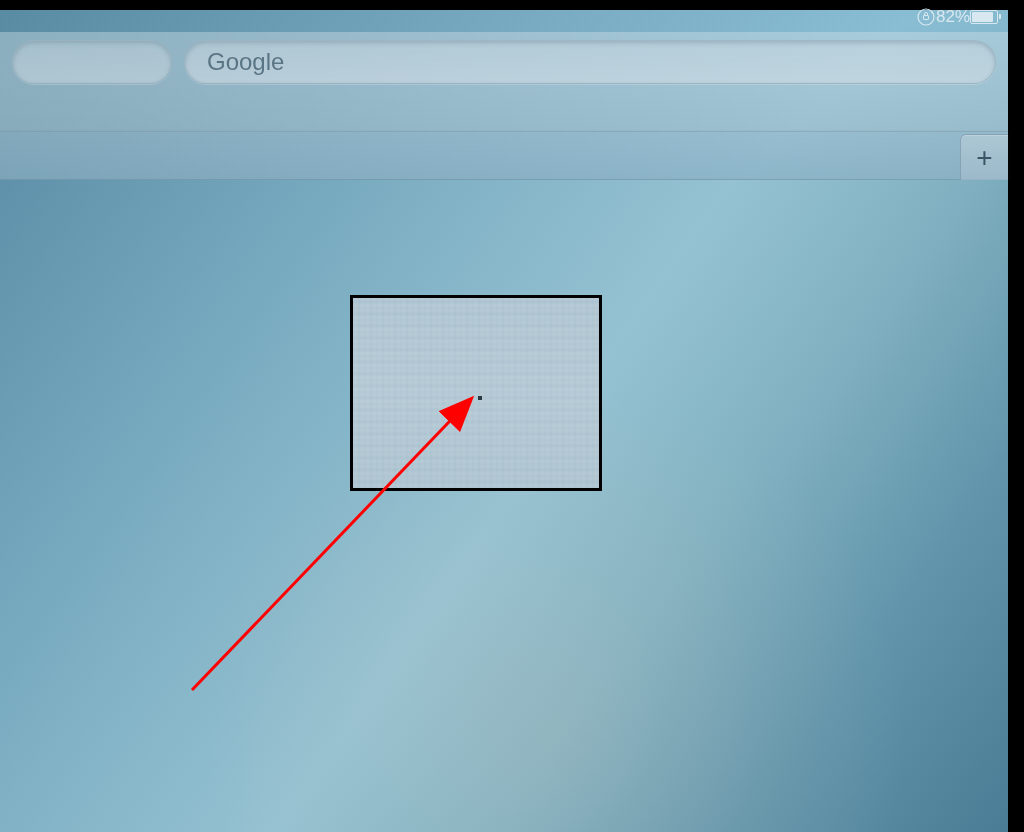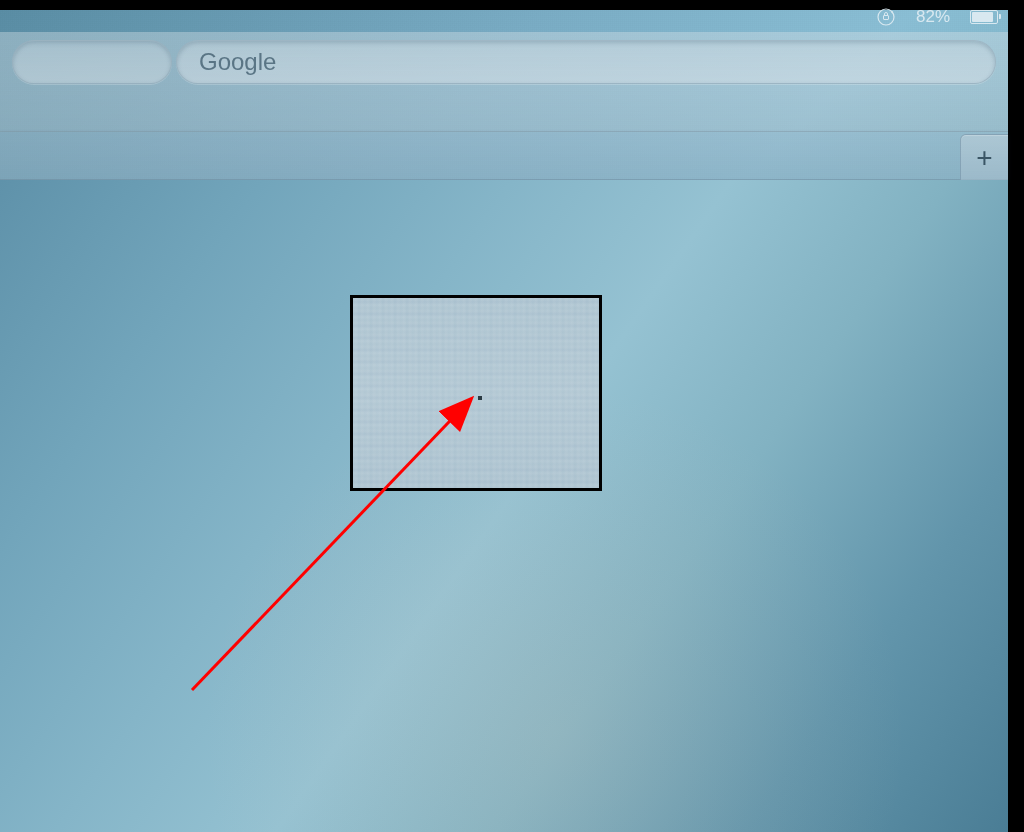--- a/index.html
+++ b/index.html
@@ -31,21 +31,21 @@
         linear-gradient(135deg, #5a8da5 0%, #6a9db5 15%, #7aadc5 30%, #8abfd5 50%, #7ab0c2 70%, #5a8da5 85%, #3a6d85 100%);
     }
     
     .status-bar {
       position: absolute;
       top: -6px;
       right: 10px;
       height: 26px;
       display: flex;
       align-items: center;
-      gap: 20px;
+      gap: 0;
       color: #d8e8f0;
       font-size: 18px;
       font-weight: 400;
       z-index: 100;
     }
     
     .status-bar .rotation-lock-icon {
       width: 20px;
       height: 20px;
       display: flex;
@@ -91,21 +91,21 @@
       position: absolute;
       top: 22px;
       left: 0;
       width: 100%;
       height: 100px;
       background: linear-gradient(180deg, rgba(215,225,230,0.4) 0%, rgba(195,210,218,0.45) 50%, rgba(175,195,205,0.5) 100%);
       border-bottom: 1px solid rgba(120,145,160,0.5);
       display: flex;
       align-items: flex-start;
       padding: 8px 12px;
-      gap: 4px;
+      gap: 12px;
     }
     
     .url-field {
       width: 160px;
       height: 44px;
       background: linear-gradient(180deg, rgba(190,208,218,0.5) 0%, rgba(205,218,225,0.55) 100%);
       border: 1px solid rgba(140,165,180,0.6);
       border-radius: 22px;
       box-shadow: inset 0 2px 4px rgba(60,90,110,0.25), 0 1px 0 rgba(255,255,255,0.2);
     }

